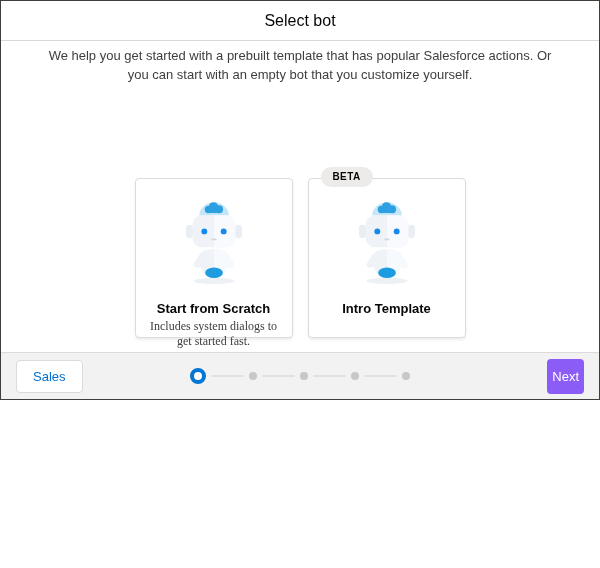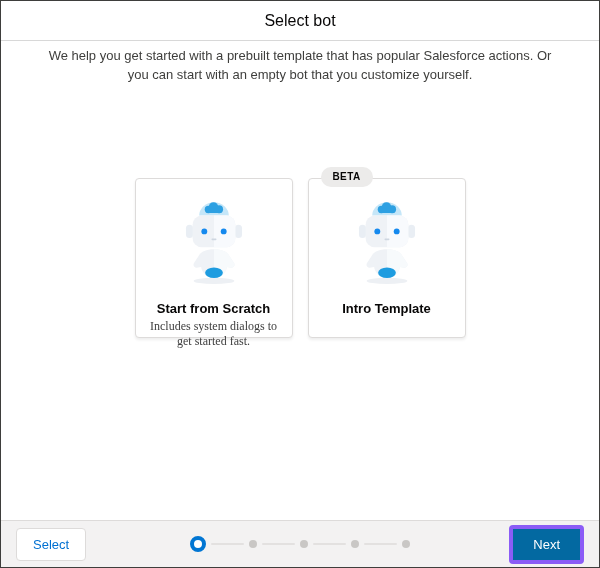--- a/index.html
+++ b/index.html
@@ -1,20 +1,20 @@
 <!DOCTYPE html>
 <html><head>
 <meta charset="utf-8">
 <style>
   * { margin:0; padding:0; box-sizing:border-box; }
   html,body { width:600px; height:568px; background:#fff; }
   body { font-family:"Liberation Sans", sans-serif; }
 
   .frame {
-    width:600px; height:568px; border:1px solid #3e3e3c;
+    width:600px; height:400px; border:1px solid #3e3e3c;
     position:relative; background:#fff; overflow:hidden;
   }
 
   .header {
     height:40px; border-bottom:1px solid #d8d8d8;
     display:flex; align-items:center; justify-content:center;
   }
   .header-title { font-size:16px; font-weight:400; color:#080707; }
 
   .content { text-align:center; }
@@ -48,21 +48,21 @@
     position:absolute; left:0; right:0; bottom:0; height:47px;
     background:#f3f2f2; border-top:1px solid #dddbda;
     display:flex; align-items:center; justify-content:space-between;
     padding:0 15px;
   }
   .btn {
     font-family:inherit; font-size:13px; border-radius:4px;
     cursor:pointer; line-height:1;
   }
   .btn-cancel { background:#fff; border:1px solid #dddbda; color:#0070d2; padding:9px 16px; }
-  .btn-next   { background:#0369a1; border:4px solid #8b5cf6; color:#fff; padding:9px 20px; }
+  .btn-next   { background:#8b5cf6; border:2px solid #8b5cf6; color:#fff; padding:9px 3px; }
 
   .progress {
     position:absolute; left:50%; top:50%; transform:translate(-50%,-50%);
     display:flex; align-items:center;
   }
   .step-dot { width:8px; height:8px; border-radius:50%; background:#c9c7c5; }
   .step-dot.active { width:8px; height:8px; border:4px solid #0176d3; background:#fff;
     box-sizing:content-box; }
   .connector { width:33px; height:2px; background:#e3e1e0; margin:0 5px; border-radius:1px; }
 
@@ -127,21 +127,21 @@
         <svg class="bot-icon" width="92" height="102">
             <use href="#einstein-bot"></use>
           </svg>
         <div class="card-title">Intro Template</div>
       </div>
 
     </div>
   </div>
 
   <div class="footer">
-    <button class="btn btn-cancel">Select</button>
+    <button class="btn btn-cancel">Sales</button>
 
     <div class="progress">
       <span class="step-dot active"></span>
       <span class="connector"></span>
       <span class="step-dot"></span>
       <span class="connector"></span>
       <span class="step-dot"></span>
       <span class="connector"></span>
       <span class="step-dot"></span>
       <span class="connector"></span>

